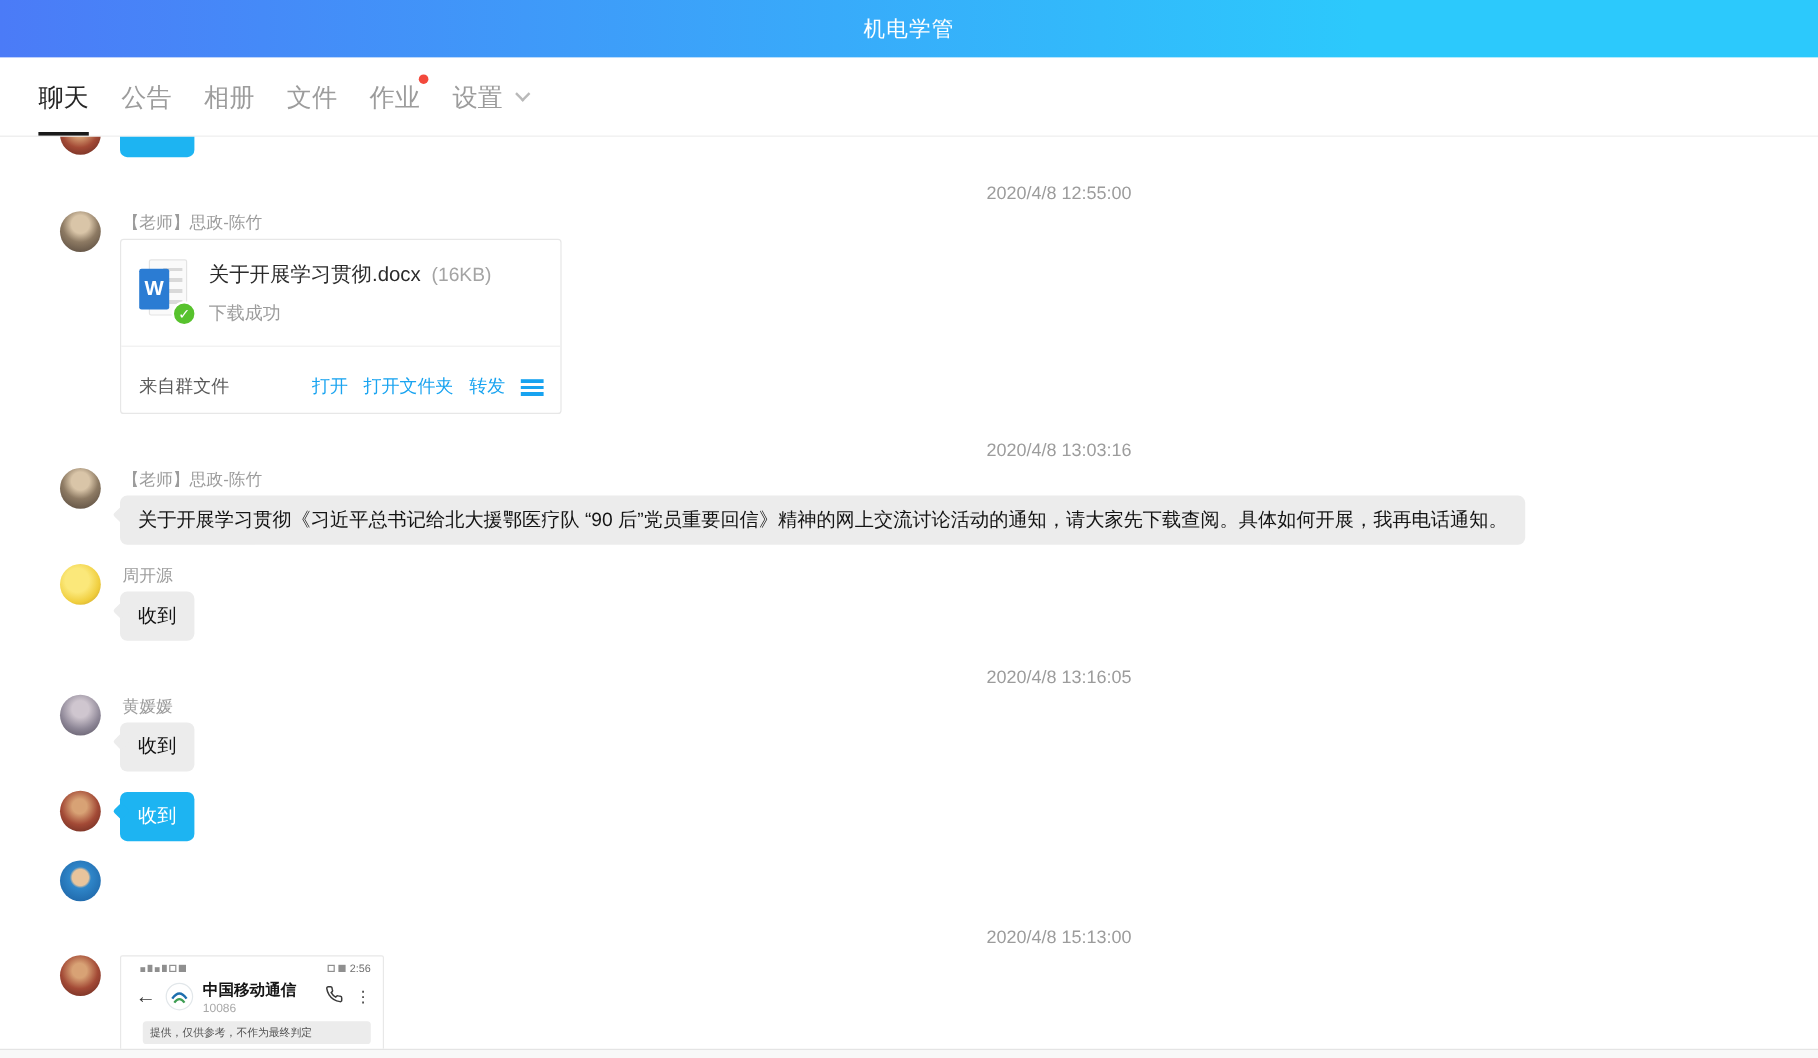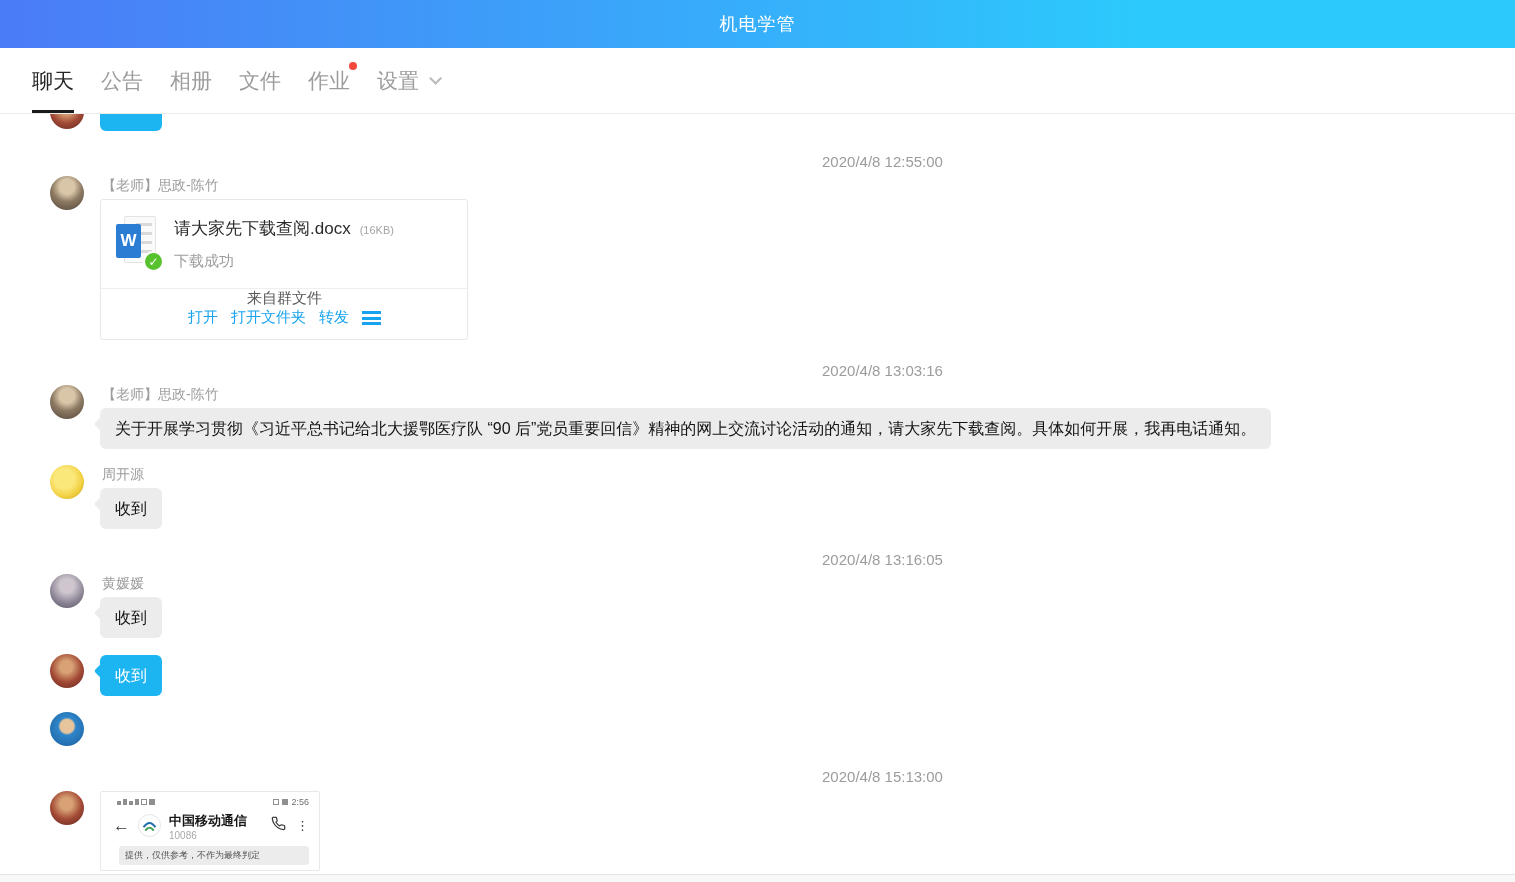--- a/index.html
+++ b/index.html
@@ -64,24 +64,24 @@
   .wi-w { position:absolute; left:0; top:9px; width:25px; height:34px; background:#2b7cd3; color:#fff;
           font-weight:bold; font-size:17px; display:flex; align-items:center; justify-content:center;
           border-radius:2px; }
   .wi-check { position:absolute; right:-8px; bottom:-5px; width:21px; height:21px; border-radius:50%;
               background:#57c22d; border:2px solid #fff; color:#fff; font-size:12px; font-weight:bold;
               display:flex; align-items:center; justify-content:center; }
   .wi-check::after { content:"✓"; }
   .file-info { display:flex; flex-direction:column; padding-top:2px; }
   .file-title { display:flex; align-items:baseline; }
   .file-name { font-size:17px; color:#2b2b2b; }
-  .file-size { font-size:11px; color:#a4a4a4; margin-left:9px; }
+  .file-size { font-size:16px; color:#a4a4a4; margin-left:9px; }
   .file-status { font-size:15px; color:#9c9c9c; margin-top:12px; }
   .file-footer { display:flex; align-items:center; justify-content:space-between;
-                 border-top:1px solid #efefef; padding:0 14px 12px 15px;flex-direction:column; }
+                 border-top:1px solid #efefef; padding:24px 14px 12px 15px; }
   .file-source { font-size:15px; color:#595959; }
   .file-actions { display:flex; align-items:center; gap:13px; }
   .file-actions a { color:#18a3f0; font-size:15px; text-decoration:none; cursor:pointer; }
   .menu-icon { width:19px; height:14px; cursor:pointer;
                background:repeating-linear-gradient(to bottom,#18a3f0 0 3px,transparent 3px 5.5px); }
 
   
   .phone-shot { width:220px; height:80px; border:1px solid #e8e8e8; border-radius:2px; background:#fff;
                 overflow:hidden; cursor:pointer; }
   .ps-status { display:flex; justify-content:space-between; align-items:center; padding:5px 10px 0 16px; }
@@ -154,21 +154,21 @@
         <div class="file-card">
           <div class="file-main">
             <div class="word-icon">
               <span class="wi-page"></span>
               <span class="wi-lines"></span>
               <span class="wi-w">W</span>
               <span class="wi-check"></span>
             </div>
             <div class="file-info">
               <div class="file-title">
-                <span class="file-name">请大家先下载查阅.docx</span>
+                <span class="file-name">关于开展学习贯彻.docx</span>
                 <span class="file-size">(16KB)</span>
               </div>
               <div class="file-status">下载成功</div>
             </div>
           </div>
           <div class="file-footer">
             <span class="file-source">来自群文件</span>
             <span class="file-actions">
               <a>打开</a>
               <a>打开文件夹</a>

